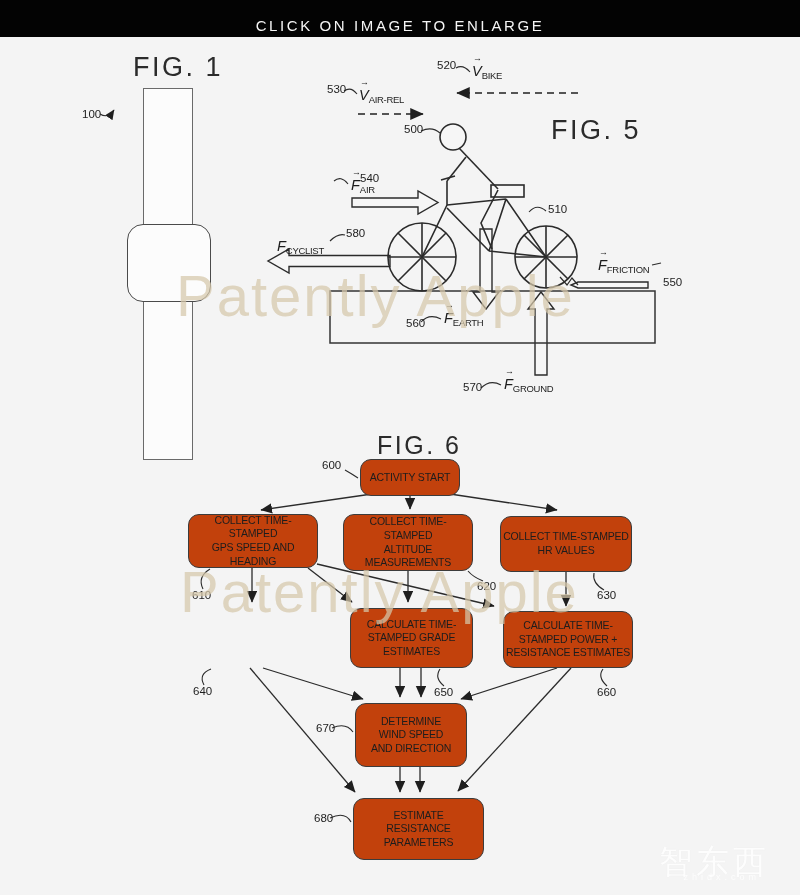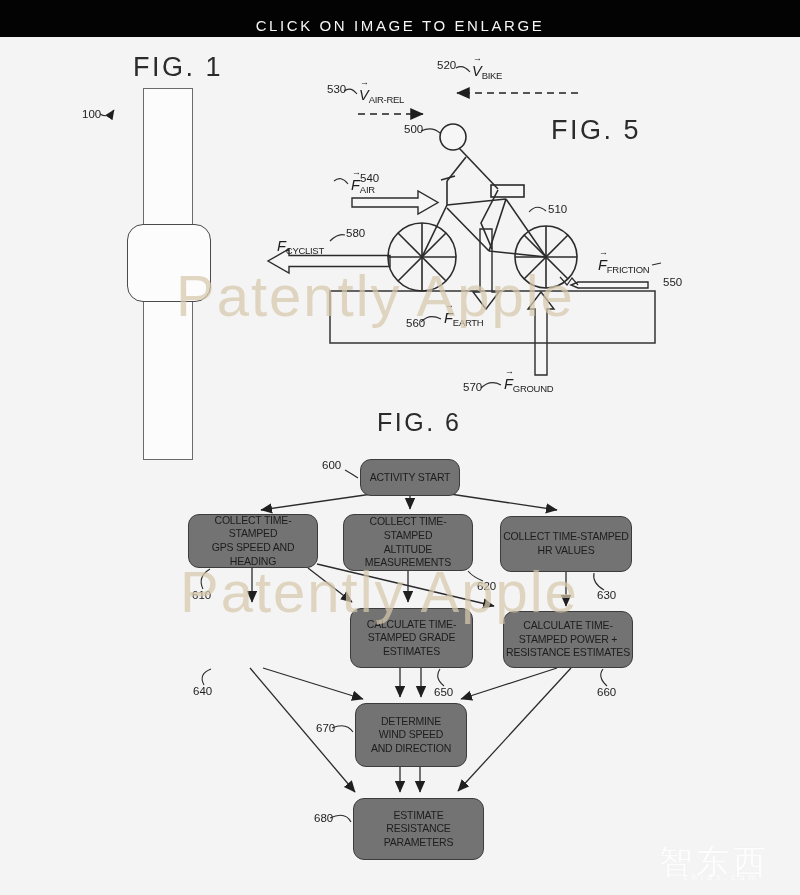--- a/index.html
+++ b/index.html
@@ -16,21 +16,21 @@
   
   .vlabel{position:absolute;white-space:nowrap;color:#1d1d1d;}
   .vec{position:relative;display:inline-block;}
   .vletter{font-style:italic;font-size:14.5px;}
   .varrow{position:absolute;top:-9px;left:1px;font-size:9px;font-style:normal;letter-spacing:-1px;}
   .vsub{font-size:9.5px;vertical-align:-3px;letter-spacing:-0.3px;}
   
   .band{position:absolute;background:#fcfcfc;border:1.3px solid #6a6a6a;}
   .watchbody{position:absolute;background:#fcfcfc;border:1.5px solid #4a4a4a;border-radius:16px;}
   
-  .node{position:absolute;border:1.6px solid #3c3c3c;border-radius:11px;background:#737373;
+  .node{position:absolute;border:1.6px solid #3c3c3c;border-radius:11px;background:#c2410c;
         display:flex;align-items:center;justify-content:center;text-align:center;
         font-size:10.5px;line-height:1.3;letter-spacing:-0.2px;color:#1d1d1d;
         white-space:pre-line;padding:2px;box-sizing:border-box;}
   
   .wmark{position:absolute;font-size:58px;letter-spacing:2px;color:#d6c8ab;opacity:0.72;
          white-space:nowrap;pointer-events:none;}
   .logo-cn{position:absolute;right:30px;top:840px;font-size:33px;letter-spacing:4px;
            color:#ffffff;opacity:0.85;text-shadow:0 0 1px #e2e2e2;}
   .logo-domain{position:absolute;right:40px;top:872px;font-size:9px;letter-spacing:4px;
            color:#ffffff;opacity:0.8;}
@@ -174,21 +174,21 @@
   <span class="ref" style="left:406px;top:317px;">560</span>
   <div class="vlabel" style="left:444px;top:309px;">
     <span class="vec"><span class="varrow">→</span><span class="vletter">F</span></span><span class="vsub">EARTH</span>
   </div>
 
   <span class="ref" style="left:463px;top:381px;">570</span>
   <div class="vlabel" style="left:504px;top:375px;">
     <span class="vec"><span class="varrow">→</span><span class="vletter">F</span></span><span class="vsub">GROUND</span>
   </div>
 
-  <div class="figtitle" style="left:377px;top:408px;font-size:25px;">FIG. 6</div>
+  <div class="figtitle" style="left:377px;top:431px;font-size:25px;">FIG. 6</div>
 
   <span class="ref" style="left:322px;top:459px;">600</span>
   <div class="node" style="left:360px;top:459px;width:100px;height:37px;">ACTIVITY START</div>
 
   <div class="node" style="left:188px;top:514px;width:130px;height:54px;">COLLECT TIME-STAMPED
 GPS SPEED AND
 HEADING</div>
   <div class="node" style="left:343px;top:514px;width:130px;height:57px;">COLLECT TIME-STAMPED
 ALTITUDE
 MEASUREMENTS</div>

